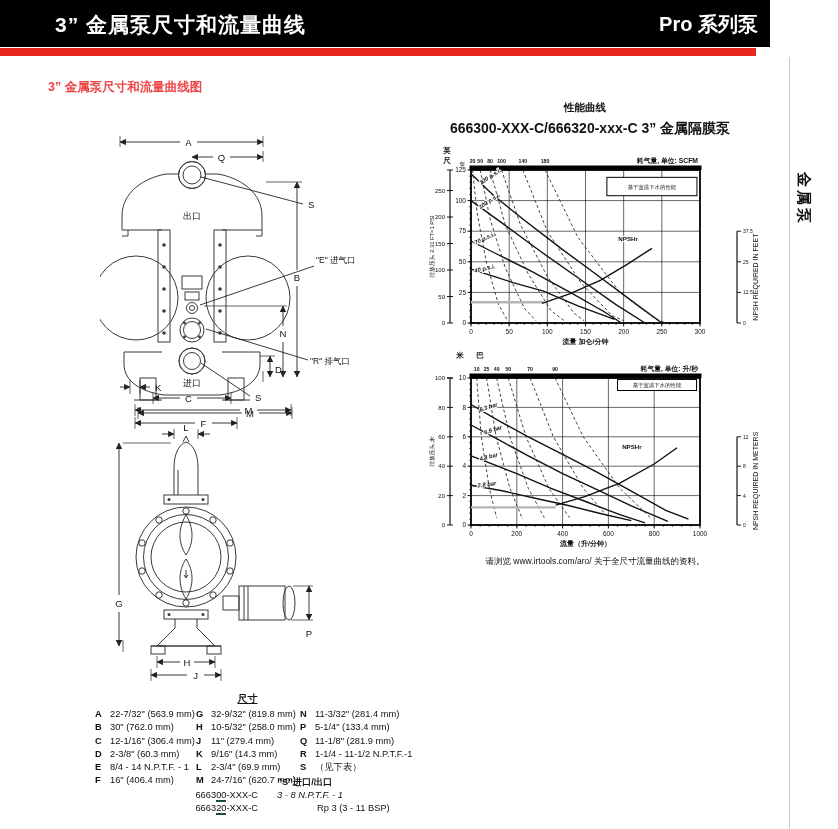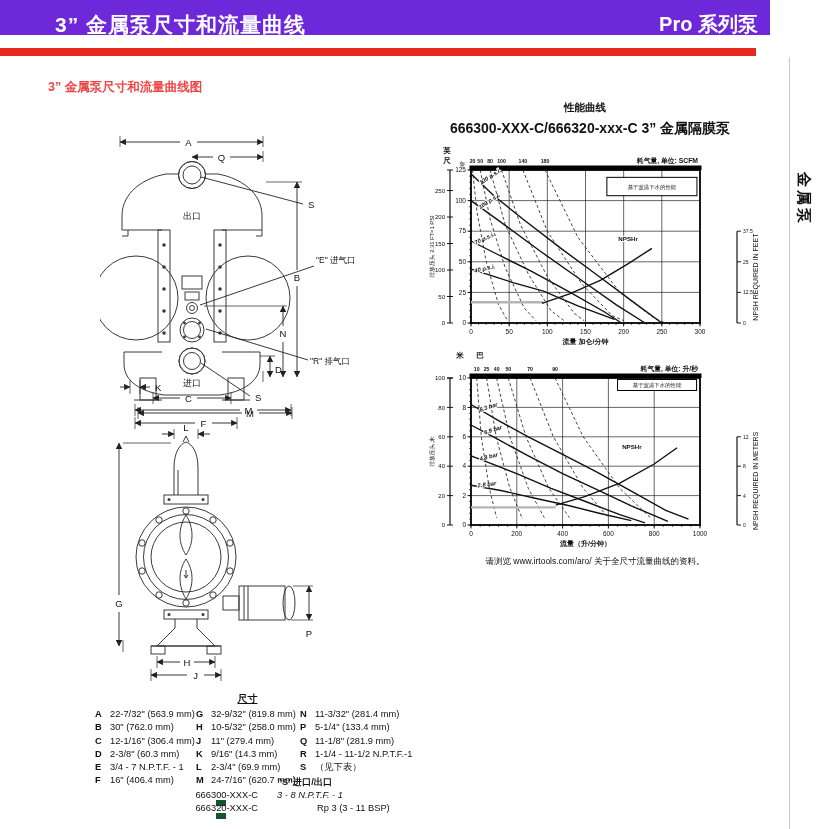--- a/index.html
+++ b/index.html
@@ -1,19 +1,19 @@
 <!DOCTYPE html>
 <html><head>
 <meta charset="utf-8">
 <style>
   html,body{margin:0;padding:0;background:#fff;}
   body{width:838px;height:829px;position:relative;overflow:hidden;
        font-family:"Liberation Sans","DejaVu Sans",sans-serif;color:#111;}
   .abs{position:absolute;}
-  .hdr{left:0;top:0;width:770px;height:35px;background:#6d28d9;}
+  .hdr{left:0;top:0;width:770px;height:47px;background:#000000;}
   .hdr-title{left:55px;top:0;height:47px;line-height:49px;color:#fff;font-size:21px;font-weight:bold;letter-spacing:1px;}
   .hdr-right{left:0;top:0;width:758px;height:47px;line-height:49px;color:#fff;font-size:20px;font-weight:bold;text-align:right;}
   .redbar{left:0;top:48px;width:756px;height:8px;background:#e8281e;}
   .subtitle{left:48px;top:79px;color:#ef4444;font-size:12.5px;font-weight:bold;}
   .edge{left:789px;top:57px;width:1px;height:772px;background:#c9c9c9;}
   .side-label{left:813px;top:172px;transform:rotate(90deg);transform-origin:top left;
               font-weight:bold;font-size:15px;letter-spacing:3px;white-space:nowrap;}
   svg text{font-family:"Liberation Sans","DejaVu Sans",sans-serif;fill:#111;}
   .dl{font-size:9.5px;}
   .dcn{font-size:9px;}
@@ -24,21 +24,21 @@
   .draw .bolt{fill:#3a3a3a;stroke:none;}
   .chart-title{left:420px;top:101px;width:330px;text-align:center;font-size:10.5px;font-weight:bold;}
   .chart-sub{left:420px;top:120px;width:340px;text-align:center;font-size:14px;font-weight:bold;}
   .chart-note{left:430px;top:556px;width:330px;text-align:center;font-size:8.5px;}
   .dims-title{left:160px;top:692px;width:175px;text-align:center;font-size:10px;font-weight:bold;text-decoration:underline;}
   .dimcol{top:708px;font-size:9.3px;line-height:13.3px;white-space:nowrap;}
   .dim-key{display:inline-block;width:15px;font-weight:bold;}
   .ports-hdr{left:245px;top:776px;width:120px;text-align:center;font-size:9.3px;font-weight:bold;}
   .port-model{font-size:9.3px;text-align:right;width:100px;}
   .port-val{font-size:9.3px;}
-  .u{border-bottom:6px solid #14532d;}
+  .u{border-bottom:2px solid #14532d;}
 </style>
 </head>
 <body>
 
 <div class="abs hdr">
   <div class="abs hdr-title">3” 金属泵尺寸和流量曲线</div>
   <div class="abs hdr-right">Pro 系列泵</div>
 </div>
 <div class="abs redbar"></div>
 <div class="abs subtitle">3” 金属泵尺寸和流量曲线图</div>
@@ -487,21 +487,21 @@
 <div class="abs chart-note">
   <span>请浏览 </span><span>www.irtools.com/aro/</span><span> 关于全尺寸流量曲线的资料。</span>
 </div>
 
 <div class="abs dims-title">尺寸</div>
 <div class="abs dimcol" style="left:95px;">
   <div><span class="dim-key">A</span><span>22-7/32" (563.9 mm)</span></div>
   <div><span class="dim-key">B</span><span>30" (762.0 mm)</span></div>
   <div><span class="dim-key">C</span><span>12-1/16" (306.4 mm)</span></div>
   <div><span class="dim-key">D</span><span>2-3/8" (60.3 mm)</span></div>
-  <div><span class="dim-key">E</span><span>3/4 - 7 N.P.T.F. - 1</span></div>
+  <div><span class="dim-key">E</span><span>8/4 - 14 N.P.T.F. - 1</span></div>
   <div><span class="dim-key">F</span><span>16" (406.4 mm)</span></div>
 </div>
 <div class="abs dimcol" style="left:196px;">
   <div><span class="dim-key">G</span><span>32-9/32" (819.8 mm)</span></div>
   <div><span class="dim-key">H</span><span>10-5/32" (258.0 mm)</span></div>
   <div><span class="dim-key">J</span><span>11" (279.4 mm)</span></div>
   <div><span class="dim-key">K</span><span>9/16" (14.3 mm)</span></div>
   <div><span class="dim-key">L</span><span>2-3/4" (69.9 mm)</span></div>
   <div><span class="dim-key">M</span><span>24-7/16" (620.7 mm)</span></div>
 </div>

